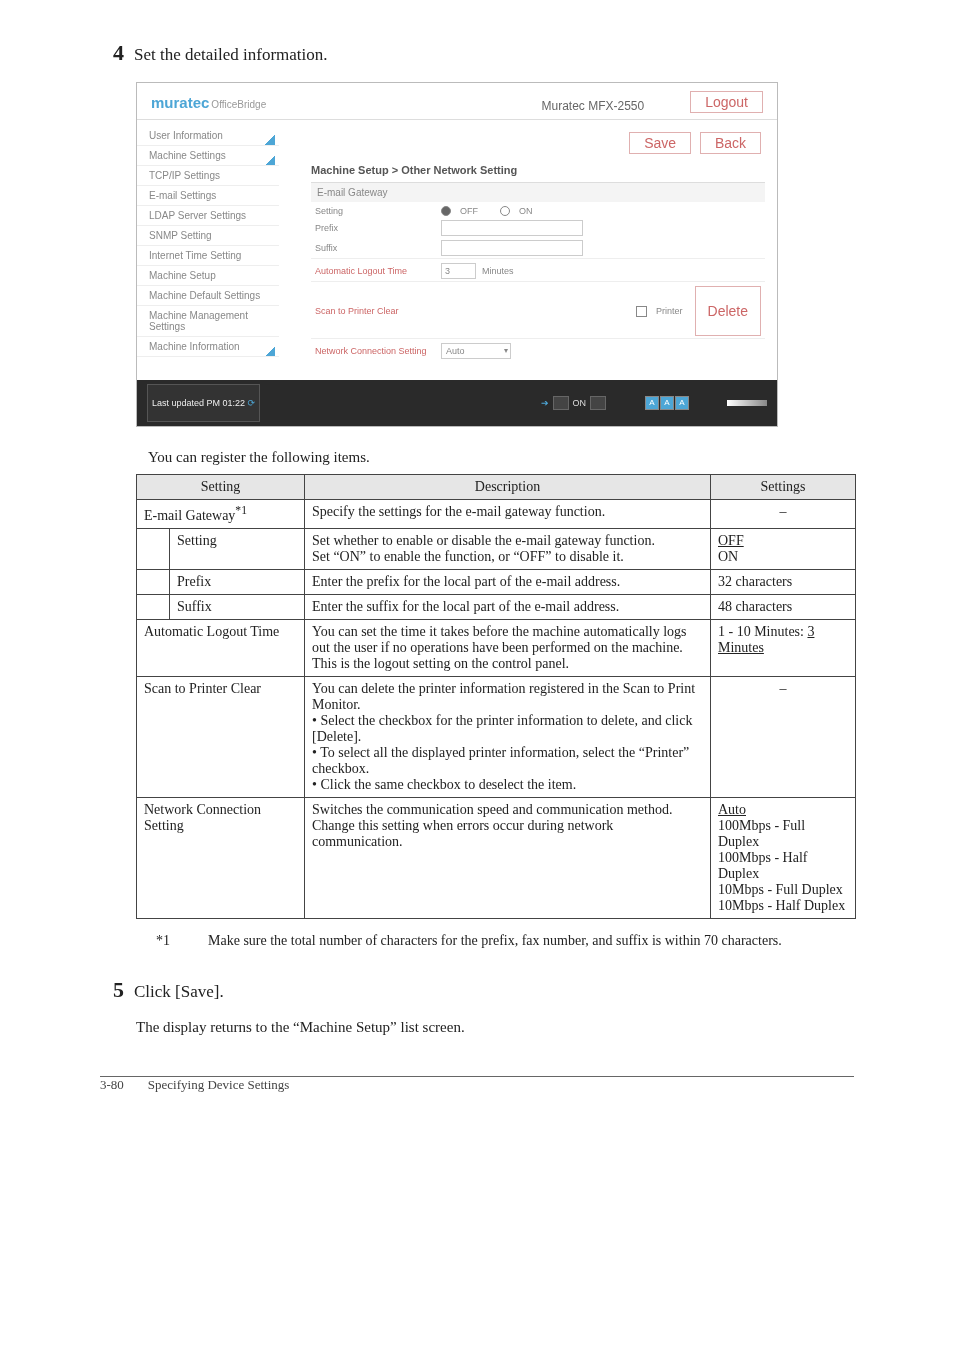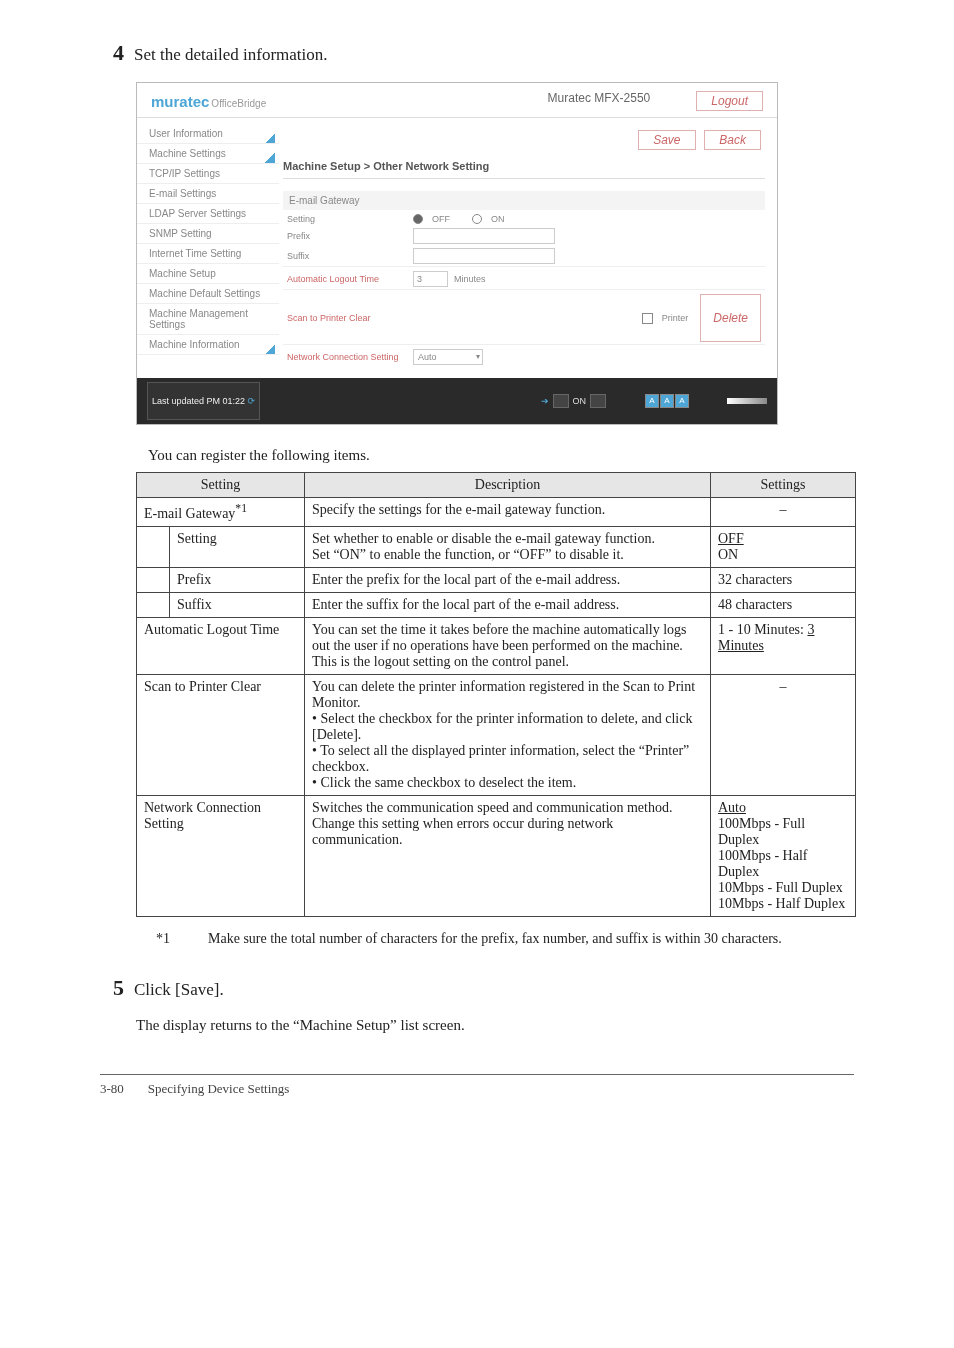--- a/index.html
+++ b/index.html
@@ -51,25 +51,24 @@
   }
   .ss-brand { font-weight: bold; color: #4da6d6; font-size: 15px; font-family: Arial, sans-serif; }
   .ss-brand-sub { color: #999; font-weight: normal; font-size: 10px; margin-left: 2px;}
   .ss-device { color: #666; font-size: 12px; margin-right: 40px;}
   .ss-btn {
     display: inline-block;
     border: 1px solid #e0b0b0;
     color: #cc6666;
     padding: 2px 14px;
     margin-left: 6px;
-    font-size: 12px;
+    font-size: 14px;
     background: #fff;
-    font-style: italic;
-  }
-  .ss-body { display: flex; min-height: 260px; }
+  }
+  .ss-body { display: flex; min-height: 260px; gap: 28px; }
   .ss-sidebar {
     width: 142px;
     padding: 6px 0;
   }
   .ss-sidebar div {
     padding: 4px 8px 4px 12px;
     color: #888;
     font-size: 10px;
     border-bottom: 1px solid #eee;
     position: relative;
@@ -78,21 +77,21 @@
     content: "";
     position: absolute;
     right: 4px;
     bottom: 0;
     width: 10px;
     height: 10px;
     background: linear-gradient(135deg, transparent 50%, #4da6d6 50%);
   }
   .ss-main { flex: 1; padding: 8px 12px 8px 4px; position: relative;}
   .ss-topbuttons { text-align: right; padding: 4px 4px 10px 0; }
-  .ss-breadcrumb { font-weight: bold; color: #555; font-size: 11px; margin-bottom: 12px; border-bottom: 1px solid #ddd; padding-bottom: 6px;}
+  .ss-breadcrumb { font-weight: bold; color: #555; font-size: 11px; border-bottom: 1px solid #ddd; padding-bottom: 6px;}
   .ss-section-title { background: #f4f4f4; color: #888; padding: 4px 6px; font-size: 10px; margin-bottom: 2px;}
   .ss-row { display: flex; align-items: center; padding: 2px 4px; gap: 6px; font-size: 9px; color:#888;}
   .ss-row .lbl { width: 120px; }
   .ss-input { border: 1px solid #ccc; height: 14px; width: 140px; background:#fff;}
   .ss-radio { display:inline-block; width:8px;height:8px;border:1px solid #888;border-radius:50%;margin-right:3px;vertical-align:middle;}
   .ss-radio.checked { background:#666;}
   .ss-checkbox { display:inline-block; width:9px;height:9px;border:1px solid #888;margin-right:3px;vertical-align:middle;}
   .ss-select { border:1px solid #ccc; padding:0 14px 0 4px; font-size:9px; position:relative; display:inline-block; min-width:50px; height:14px; line-height:14px;}
   .ss-select::after { content:"▾"; position:absolute; right:2px; font-size:8px; color:#888;}
 
@@ -157,21 +156,21 @@
 
   .post-step {
     margin-left: 36px;
     font-size: 15px;
     margin-top: 4px;
   }
 
   .page-footer {
     border-top: 1px solid #666;
     margin-top: 40px;
-    padding-top: 6px;
+    padding-top: 0;
     font-size: 13px;
     color: #444;
     display:flex;
     gap: 24px;
   }
 </style>
 </head>
 <body>
 
 <div class="page">
@@ -179,21 +178,21 @@
   <div class="step-row">
     <div class="step-num">4</div>
     <div class="step-text">Set the detailed information.</div>
   </div>
 
   <div class="screenshot">
     <div class="ss-header">
       <div>
         <span class="ss-brand">muratec</span><span class="ss-brand-sub">OfficeBridge</span>
       </div>
-      <div style="display:flex;align-items:flex-start;">
+      <div style="display:flex;align-items:flex-end;">
         <span class="ss-device">Muratec MFX-2550</span>
         <span class="ss-btn">Logout</span>
       </div>
     </div>
     <div class="ss-body">
       <div class="ss-sidebar">
         <div class="accent">User Information</div>
         <div class="accent">Machine Settings</div>
         <div>TCP/IP Settings</div>
         <div>E-mail Settings</div>
@@ -340,21 +339,21 @@
 100Mbps - Half Duplex
 10Mbps - Full Duplex
 10Mbps - Half Duplex</span>
       </td>
     </tr>
   </tbody>
     </table>
 
   <div class="footnote">
     <span class="fn-mark">*1</span>
-    <span>Make sure the total number of characters for the prefix, fax number, and suffix is within 30 characters.</span>
+    <span>Make sure the total number of characters for the prefix, fax number, and suffix is within 70 characters.</span>
   </div>
 
   <div class="step-row" style="margin-top:28px;">
     <div class="step-num">5</div>
     <div class="step-text">Click [Save].</div>
   </div>
   <div class="post-step">The display returns to the “Machine Setup” list screen.</div>
 
   <div class="page-footer">
     <span>3-80</span>

